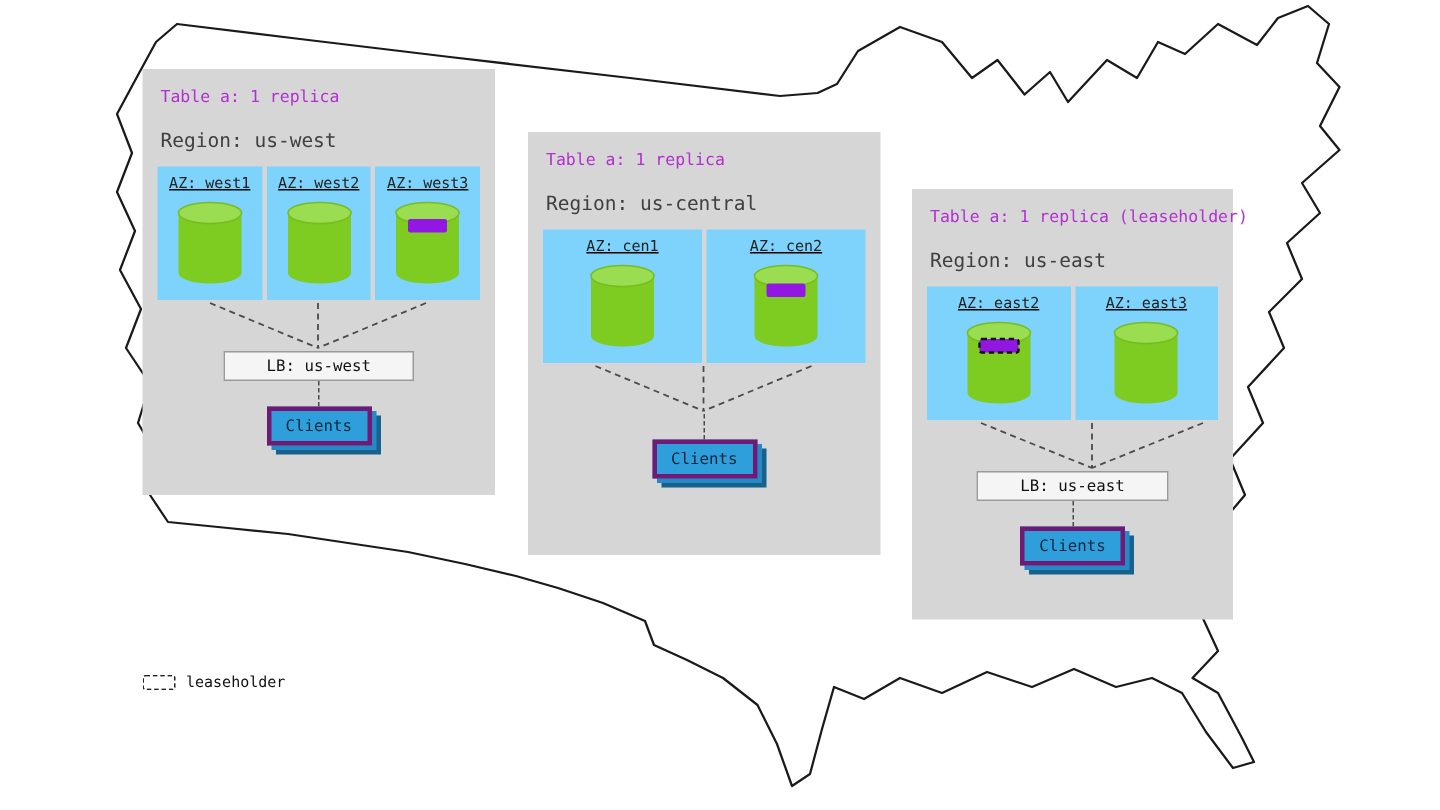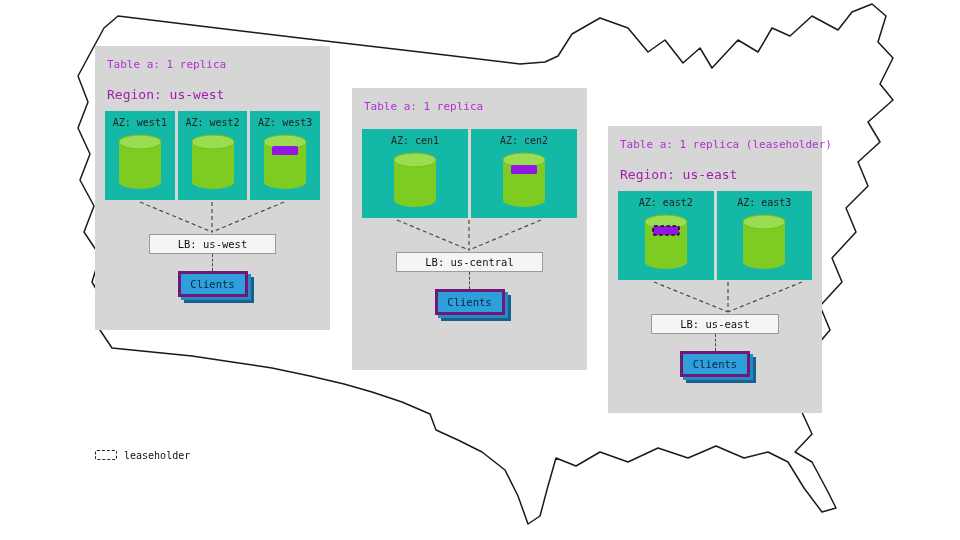--- a/index.html
+++ b/index.html
@@ -10,26 +10,27 @@
   }
   .map-svg{position:absolute;left:0;top:0;z-index:0;}
   .panel{
     position:absolute;z-index:2;background:#d6d6d6;
     padding:10px 10px;box-sizing:border-box;
   }
   .panel-header{
     font-size:11px;color:#b32fd1;margin:2px 0 16px 2px;white-space:nowrap;
   }
   .region-label{
-    font-size:13px;color:#a21caf;margin:0 0 9px 2px;white-space:nowrap;
+    font-size:13px;color:#404040;margin:0 0 9px 2px;white-space:nowrap;
   }
   .az-row{display:flex;gap:3px;}
   .az{
-    flex:1;background:#14b8a6;text-align:center;
+    flex:1;background:#7dd3fc;text-align:center;
     padding:6px 2px 9px;
+    text-decoration:underline;
   }
   .az-label{font-size:10px;color:#222;margin-bottom:5px;white-space:nowrap;}
   .az svg{display:block;margin:0 auto;}
   .connectors{display:block;margin:0 auto;}
   .dash{stroke:#4a4a4a;stroke-width:1.2;fill:none;stroke-dasharray:4 3;}
   .lb-box{
     width:fit-content;margin:0 auto;background:#f5f5f5;border:1px solid #9a9a9a;
     font-size:10.5px;color:#111;padding:3px 28px;white-space:nowrap;
   }
   .vdash{width:0;height:17px;border-left:1.4px dashed #4a4a4a;margin:0 auto;}
@@ -98,41 +99,41 @@
     <svg class="connectors" width="215" height="34" viewBox="0 0 215 34">
       <path class="dash" d="M35,2 L107,32 M107,2 L107,32 M179,2 L107,32"></path>
     </svg>
     <div class="lb-box">LB: us-west</div>
     <div class="vdash"></div>
     <div class="clients-stack">Clients</div>
   </div>
 
   <div class="panel" style="left:352px;top:88px;width:235px;height:282px">
     <div class="panel-header">Table a: 1 replica</div>
+    <div class="region-label">Region: us-central</div>
     <div class="az-row">
       <div class="az">
         <div class="az-label">AZ: cen1</div>
         <svg width="46" height="58" viewBox="0 0 46 58">
           <path d="M2,9 L2,49 A21,7 0 0 0 44,49 L44,9 Z" fill="#7ecb22"></path>
           <ellipse cx="23" cy="9" rx="21" ry="7" fill="#9add50" stroke="#76bd20" stroke-width="1"></ellipse>
         </svg>
       </div>
       <div class="az">
         <div class="az-label">AZ: cen2</div>
         <svg width="46" height="58" viewBox="0 0 46 58">
           <path d="M2,9 L2,49 A21,7 0 0 0 44,49 L44,9 Z" fill="#7ecb22"></path>
           <ellipse cx="23" cy="9" rx="21" ry="7" fill="#9add50" stroke="#76bd20" stroke-width="1"></ellipse>
           <rect x="10" y="14" width="26" height="9" rx="1.5" fill="#9317e3"></rect>
         </svg>
       </div>
     </div>
     <svg class="connectors" width="215" height="34" viewBox="0 0 215 34">
       <path class="dash" d="M35,2 L107,32 M107,2 L107,32 M179,2 L107,32"></path>
     </svg>
-    <div class="lb-box">LB: us-central</div>
     <div class="vdash"></div>
     <div class="clients-stack">Clients</div>
   </div>
 
   <div class="panel" style="left:608px;top:126px;width:214px;height:287px">
     <div class="panel-header">Table a: 1 replica (leaseholder)</div>
     <div class="region-label">Region: us-east</div>
     <div class="az-row">
       <div class="az">
         <div class="az-label">AZ: east2</div>

